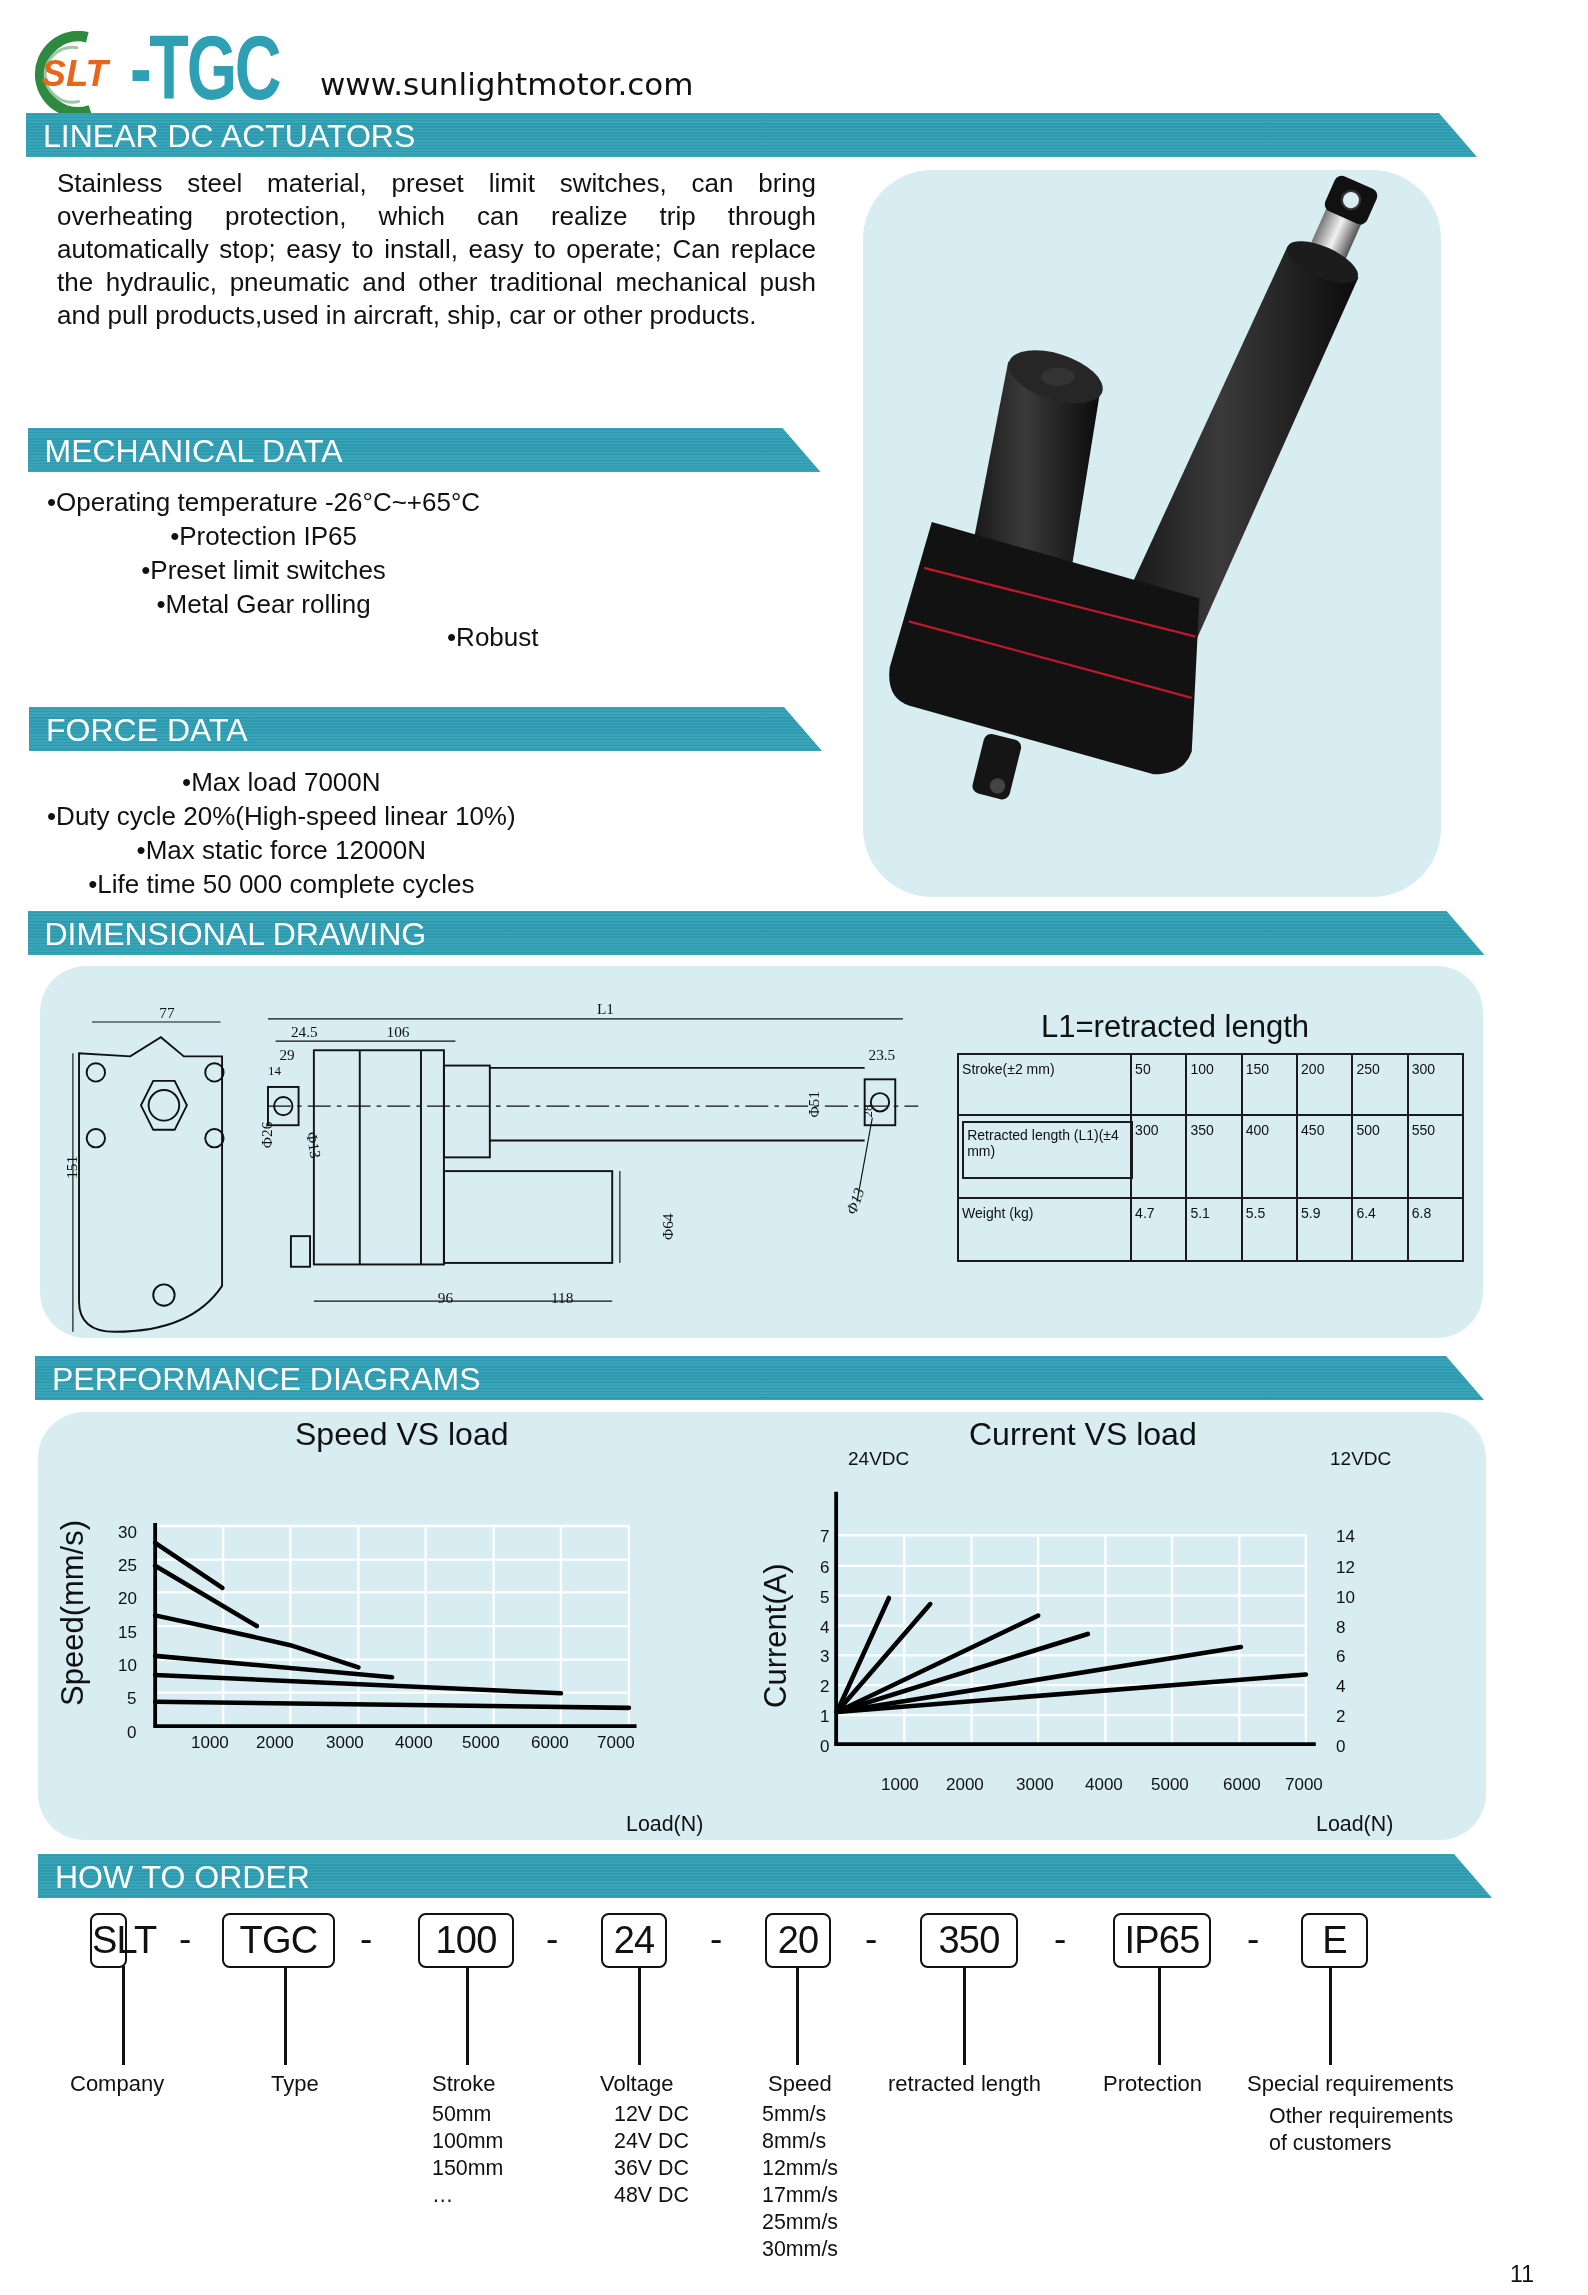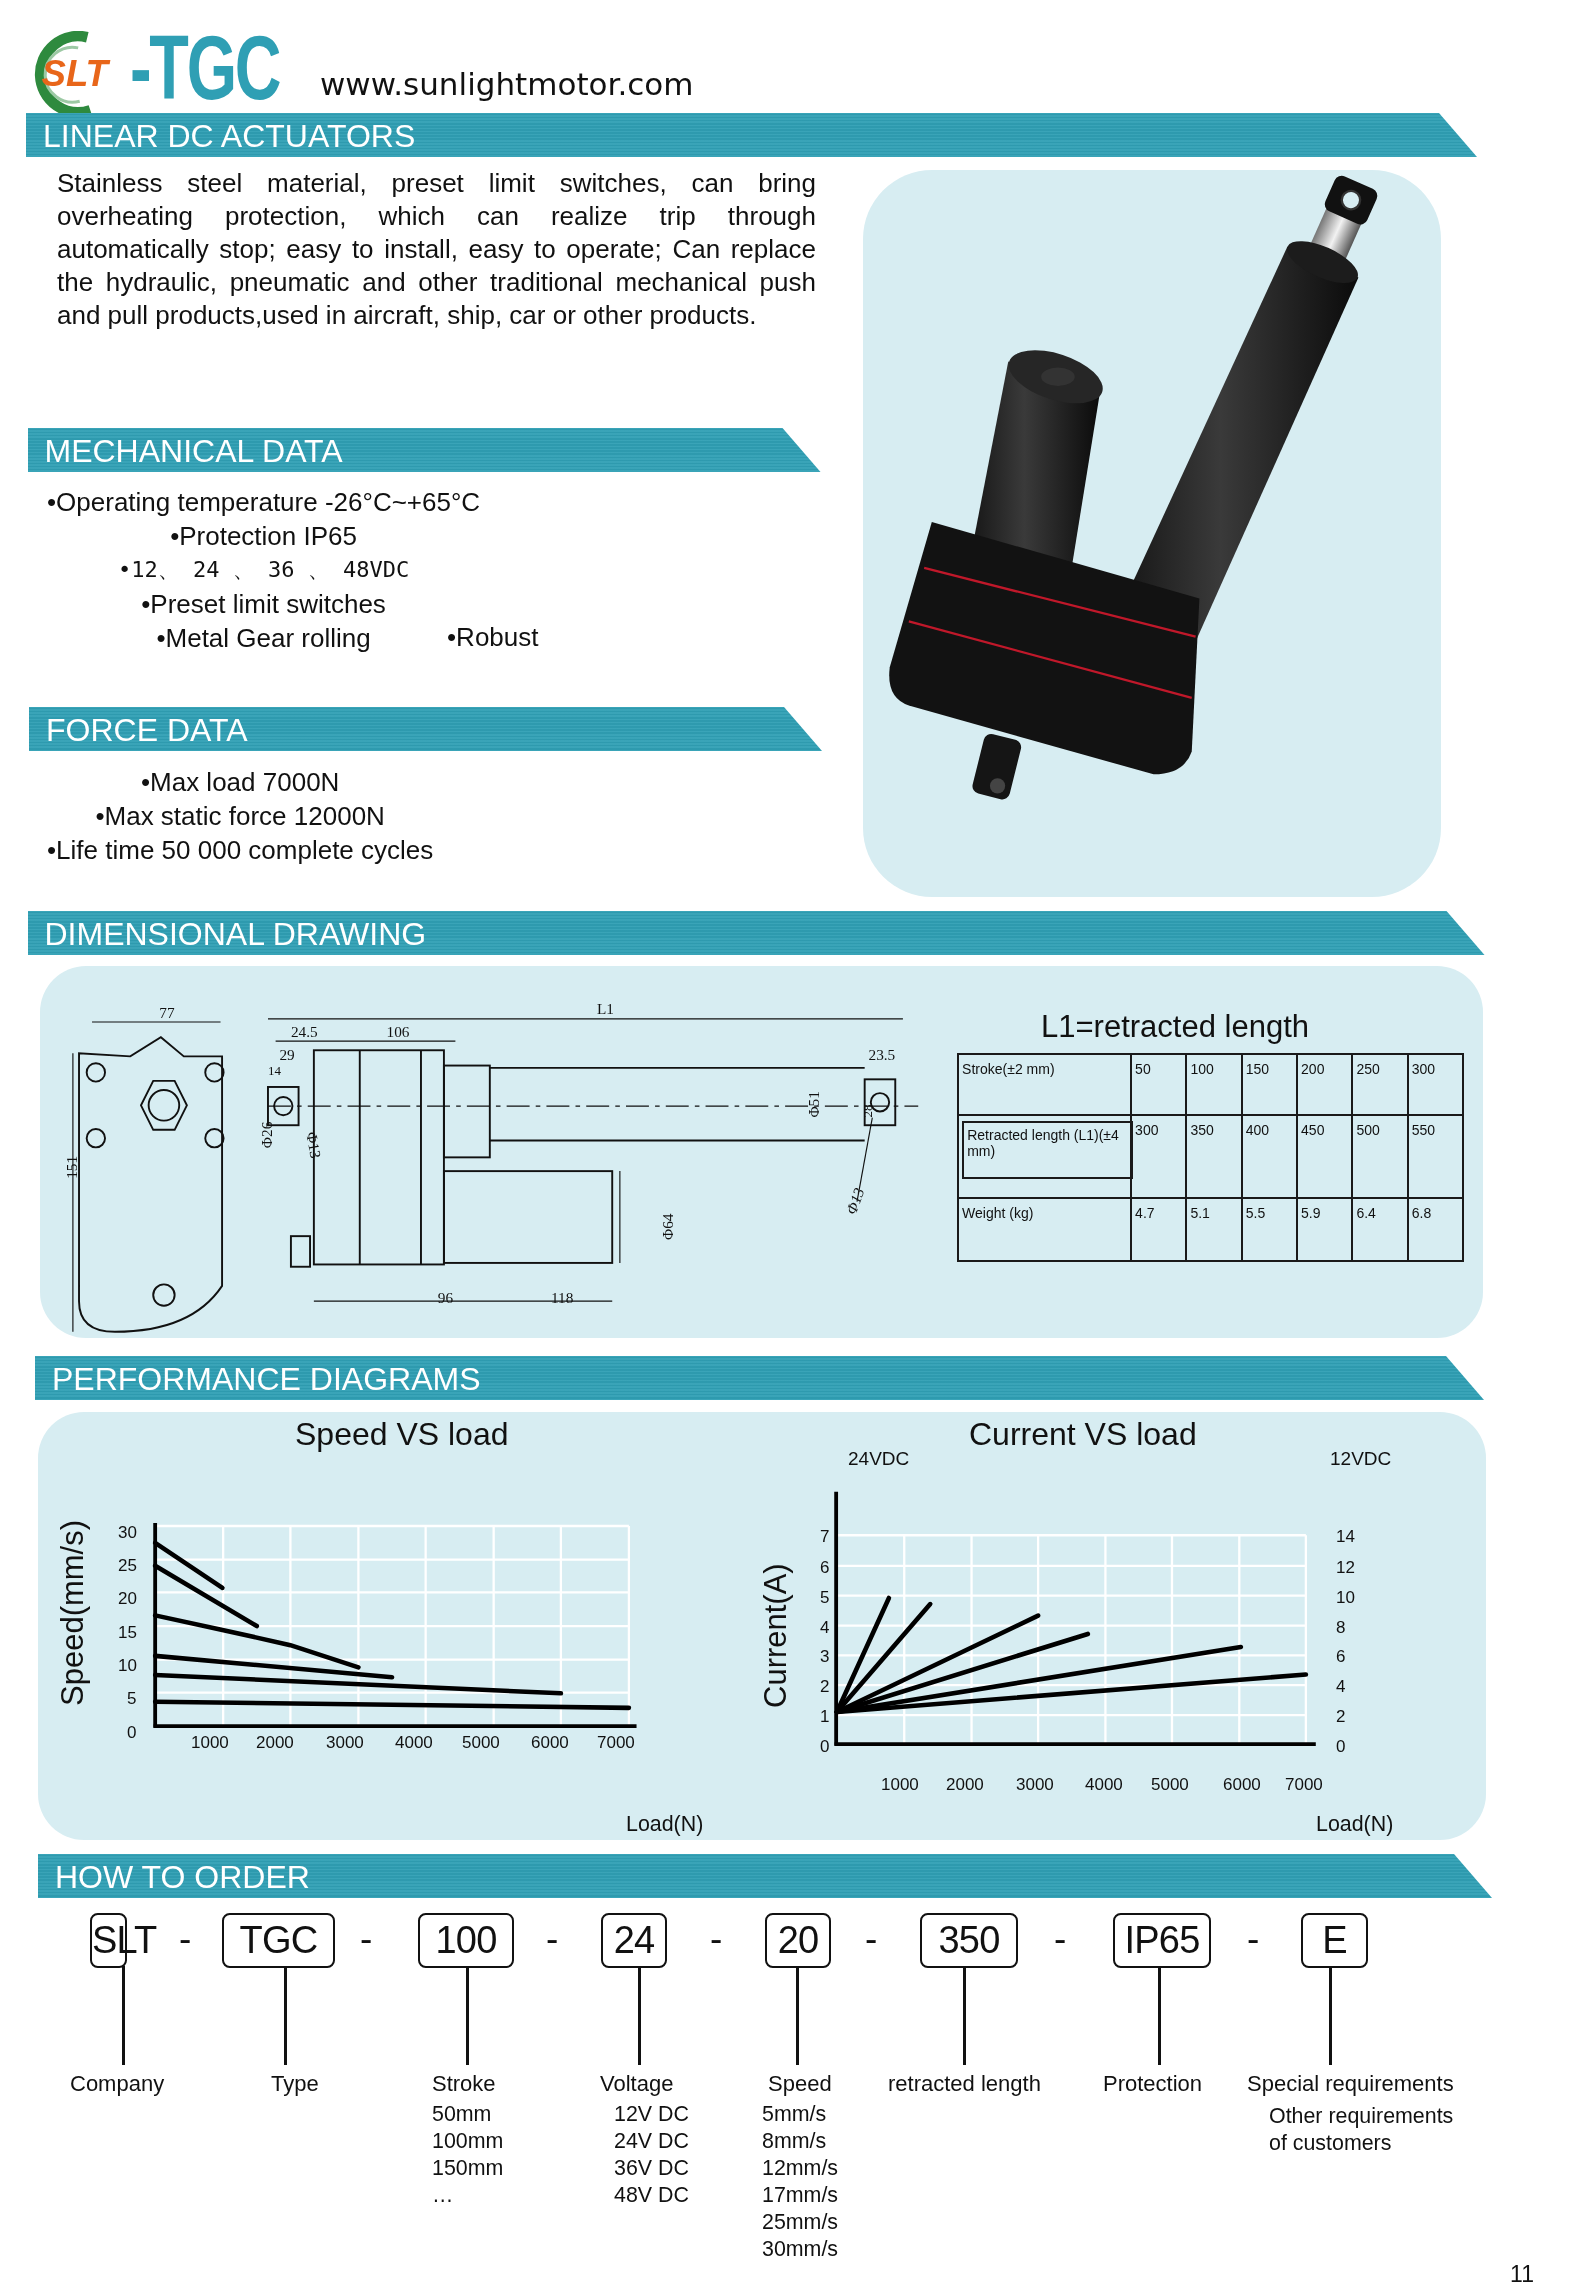--- a/index.html
+++ b/index.html
@@ -99,31 +99,31 @@
     <circle cx="176" cy="805" r="10" fill="#444"></circle>
   </svg>
 </div>
 
 <div class="abs banner banner-notch" style="left:27.5px; top:428px; width:793px;">
   <span>MECHANICAL DATA</span>
 </div>
 <ul class="abs bullets" style="left:47px; top:485px;">
   <li>•Operating temperature -26°C~+65°C</li>
   <li>•Protection  IP65</li>
-  <li style="font-family:'DejaVu Sans Mono', monospace; font-size:22px;">•12、 24 、 36 、 48VDC</li>
   <li>•Preset limit switches</li>
   <li>•Metal Gear rolling</li>
 </ul>
 <div class="abs bullets" style="left:447px; top:620px;">•Robust</div>
 
 <div class="abs banner banner-notch" style="left:29px; top:707px; width:793px;">
   <span>FORCE DATA</span>
 </div>
 <ul class="abs bullets" style="left:47px; top:765px;">
   <li>•Max load 7000N</li>
+  <li>•Duty cycle 20%(High-speed linear 10%)</li>
   <li>•Max static force 12000N</li>
   <li>•Life time 50 000 complete cycles</li>
 </ul>
 
 <div class="abs banner banner-notch" style="left:27.5px; top:911px; width:1457px;">
   <span>DIMENSIONAL DRAWING</span>
 </div>
 <div class="abs panel" style="left:40px; top:966px; width:1443px; height:372px;">
   <svg class="abs" style="left:0; top:0;" width="918" height="372" viewBox="52 1262 1200 486" font-family="Liberation Serif, serif" font-size="20">
     <g stroke="#111" fill="none" stroke-width="2.5">

